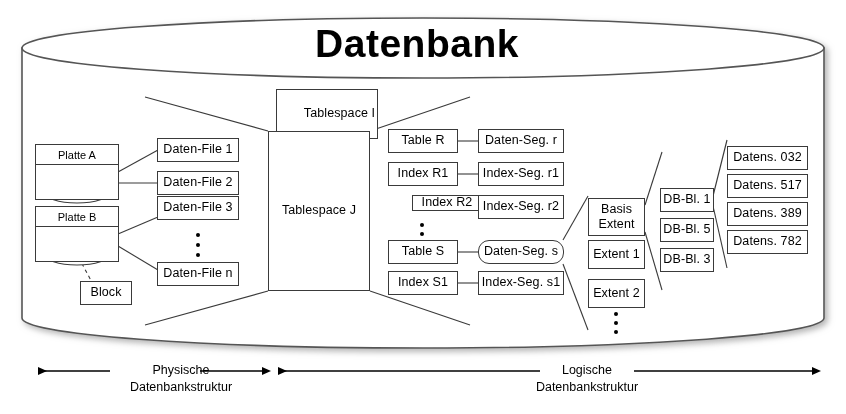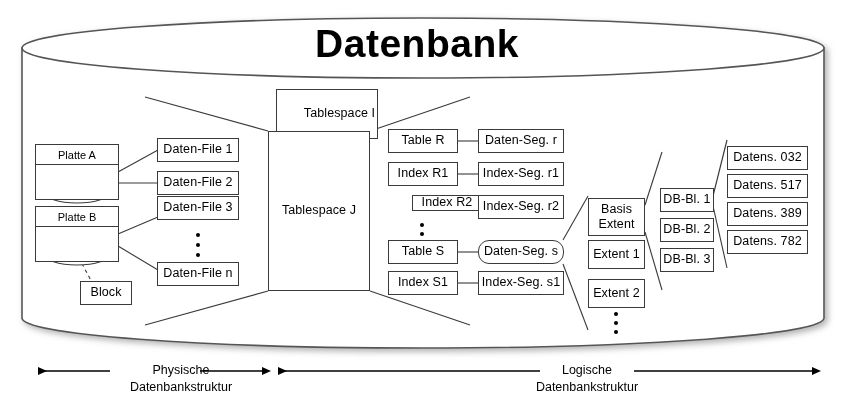--- a/index.html
+++ b/index.html
@@ -197,21 +197,21 @@
   </div>
   <div class="node" style="left:588px;top:240px;width:57px;height:29px;">Extent 1</div>
   <div class="node" style="left:588px;top:279px;width:57px;height:29px;">Extent 2</div>
   <div class="dots" style="left:614px;top:312px;height:22px;">
       <i></i>
       <i></i>
       <i></i>
     </div>
 
   <div class="node" style="left:660px;top:188px;width:54px;height:24px;">DB-Bl. 1</div>
-  <div class="node" style="left:660px;top:218px;width:54px;height:24px;">DB-Bl. 2</div>
+  <div class="node" style="left:660px;top:218px;width:54px;height:24px;">DB-Bl. 5</div>
   <div class="node" style="left:660px;top:248px;width:54px;height:24px;">DB-Bl. 3</div>
 
   <div class="node" style="left:727px;top:146px;width:81px;height:24px;">Datens. 032</div>
   <div class="node" style="left:727px;top:174px;width:81px;height:24px;">Datens. 517</div>
   <div class="node" style="left:727px;top:202px;width:81px;height:24px;">Datens. 389</div>
   <div class="node" style="left:727px;top:230px;width:81px;height:24px;">Datens. 782</div>
 
   <div class="axis-label" style="left:100px;top:362px;width:162px;">
     <div>Physische</div>
     <div>Datenbankstruktur</div>

